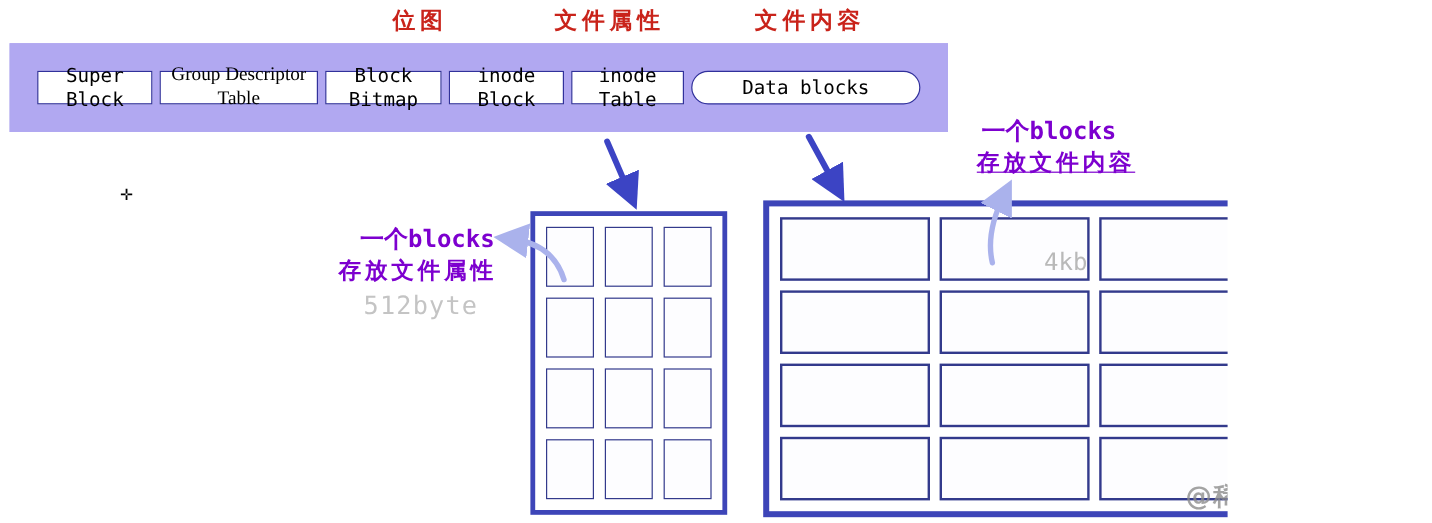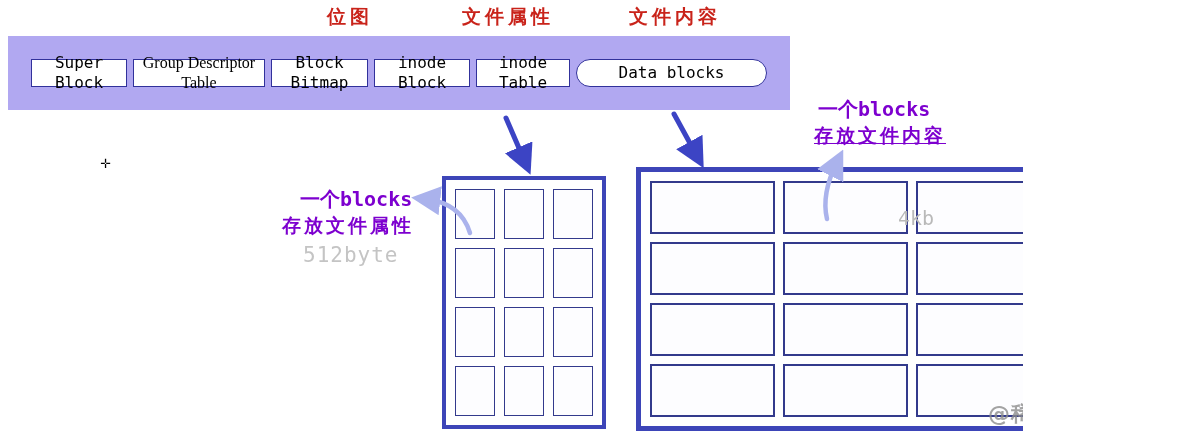--- a/index.html
+++ b/index.html
@@ -50,21 +50,21 @@
   
   .note{position:absolute;color:#7d00cf;font-weight:bold;white-space:nowrap;}
   .note .cjk{font-size:20px;font-family:"DejaVu Serif","Liberation Serif",serif;margin-top:20px;}
   .note .code{font-size:20px;font-family:"DejaVu Sans Mono","Liberation Mono",monospace;}
   .note.sub{font-size:19px;letter-spacing:3px;font-family:"DejaVu Serif","Liberation Serif",serif;}
   .size-label{
     position:absolute;color:#c4c4c4;
     font-family:"DejaVu Sans Mono","Liberation Mono",monospace;
   }
   .size-512{left:303px;top:243px;font-size:21px;letter-spacing:1px;}
-  .size-4kb{left:870px;top:206px;font-size:20px;color:#b9b9b9;margin-left:28px;}
+  .size-4kb{left:870px;top:206px;font-size:20px;color:#b9b9b9;}
   
   .overlay{position:absolute;left:0;top:0;width:1193px;height:436px;pointer-events:none;}
   
   .cursor-cross{
     position:absolute;left:100px;top:156px;color:#000;
     font-size:13px;font-weight:bold;font-family:"DejaVu Sans",sans-serif;
   }
   
   .wm{position:absolute;white-space:nowrap;font-family:"DejaVu Sans","Liberation Sans",sans-serif;}
   .wm-under{left:1042px;top:404px;font-size:26px;color:#9c9c9c;opacity:.65;}

